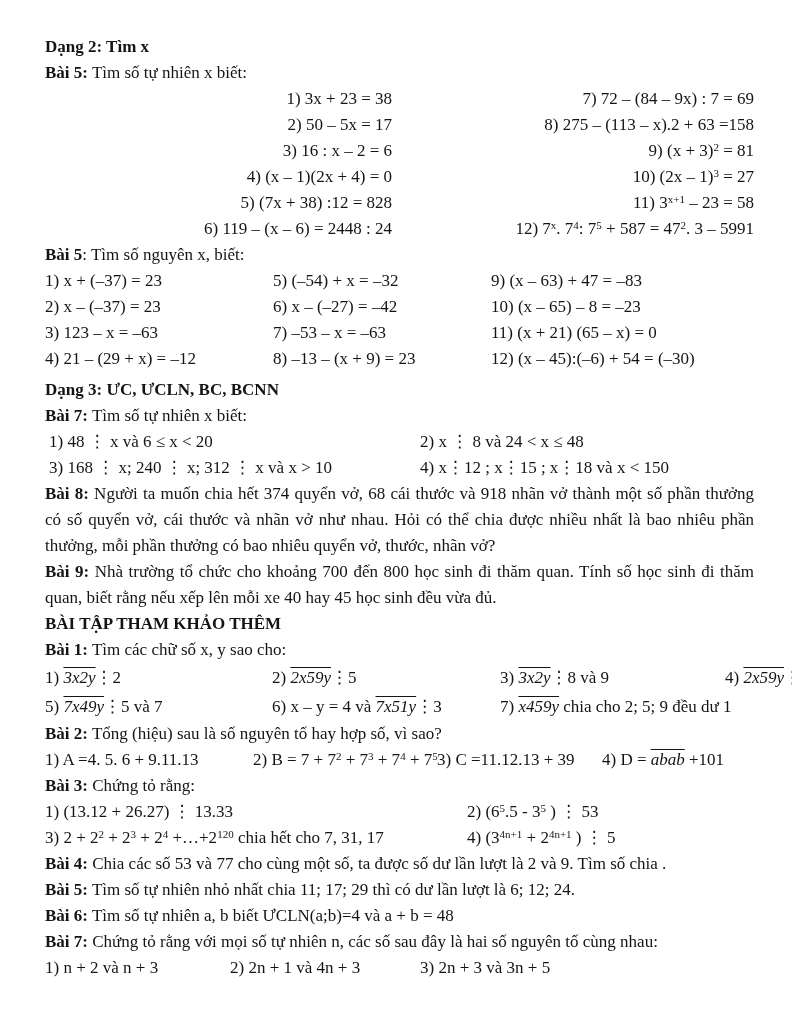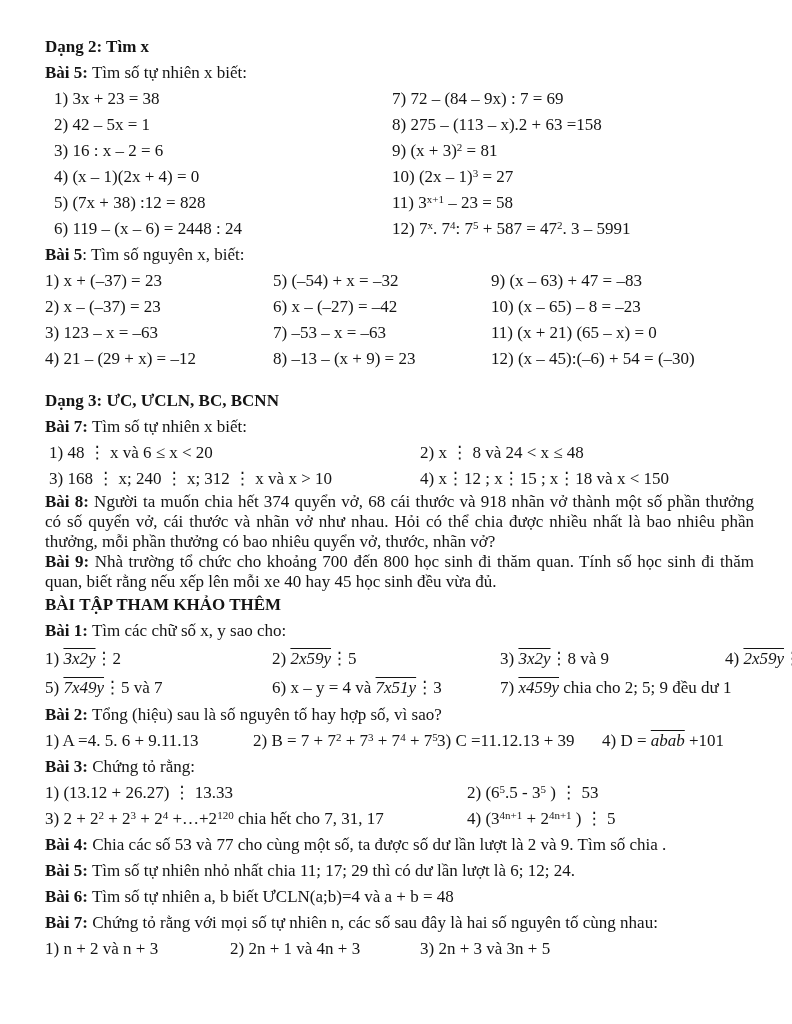--- a/index.html
+++ b/index.html
@@ -7,48 +7,48 @@
     width:792px;height:1024px;background:#ffffff;box-sizing:border-box;
     padding:34px 38px 0 45px;
     font-family:"Liberation Serif","DejaVu Serif",serif;
     font-size:17px;color:#141414;overflow:hidden;
   }
   .row{line-height:26px;}
   .bold{font-weight:bold;}
   .cell{white-space:nowrap;display:block;}
   .ind{padding-left:9px;}
   .ind4{padding-left:4px;}
-  .grid-s1{display:grid;grid-template-columns:347px 1fr;}
+  .grid-s1{display:grid;grid-template-columns:347px 1fr;text-align:right;}
   .grid-s2{display:grid;grid-template-columns:228px 218px 1fr;}
   .grid-b7{display:grid;grid-template-columns:375px 1fr;}
   .grid-r1{display:grid;grid-template-columns:187px 188px 185px 1fr;gap:40px;}
   .grid-r2{display:grid;grid-template-columns:208px 184px 165px 1fr;}
   .grid-r3{display:grid;grid-template-columns:422px 1fr;font-family:Liberation Serif, serif;}
   .grid-r7{display:grid;grid-template-columns:185px 190px 1fr;}
-  .para{text-align:justify;line-height:20px;}
-  .mt6{margin-top:16px;}
+  .para{text-align:justify;line-height:26px;}
+  .mt6{margin-top:5px;}
   .row-tall{line-height:29px;}
   sup{font-size:11px;line-height:0;vertical-align:5px;}
   .ov{text-decoration:overline;font-style:italic;}
 </style>
 </head>
 <body>
 
 <div class="page">
 
   <div class="row bold">Dạng 2: Tìm x</div>
 
   <div class="row"><span class="bold">Bài 5:</span><span> Tìm số tự nhiên x biết:</span></div>
 
   <div class="row grid-s1">
     <span class="cell ind">1) 3x + 23 = 38</span>
     <span class="cell">7) 72 – (84 – 9x) : 7 = 69</span>
   </div>
   <div class="row grid-s1">
-    <span class="cell ind">2) 42 – 5x = 1</span>
+    <span class="cell ind">2) 50 – 5x = 17</span>
     <span class="cell">8) 275 – (113 – x).2 + 63 =158</span>
   </div>
   <div class="row grid-s1">
     <span class="cell ind">3) 16 : x – 2 = 6</span>
     <span class="cell">9) (x + 3)<sup>2</sup> = 81</span>
   </div>
   <div class="row grid-s1">
     <span class="cell ind">4) (x – 1)(2x + 4) = 0</span>
     <span class="cell">10) (2x – 1)<sup>3</sup> = 27</span>
   </div>

